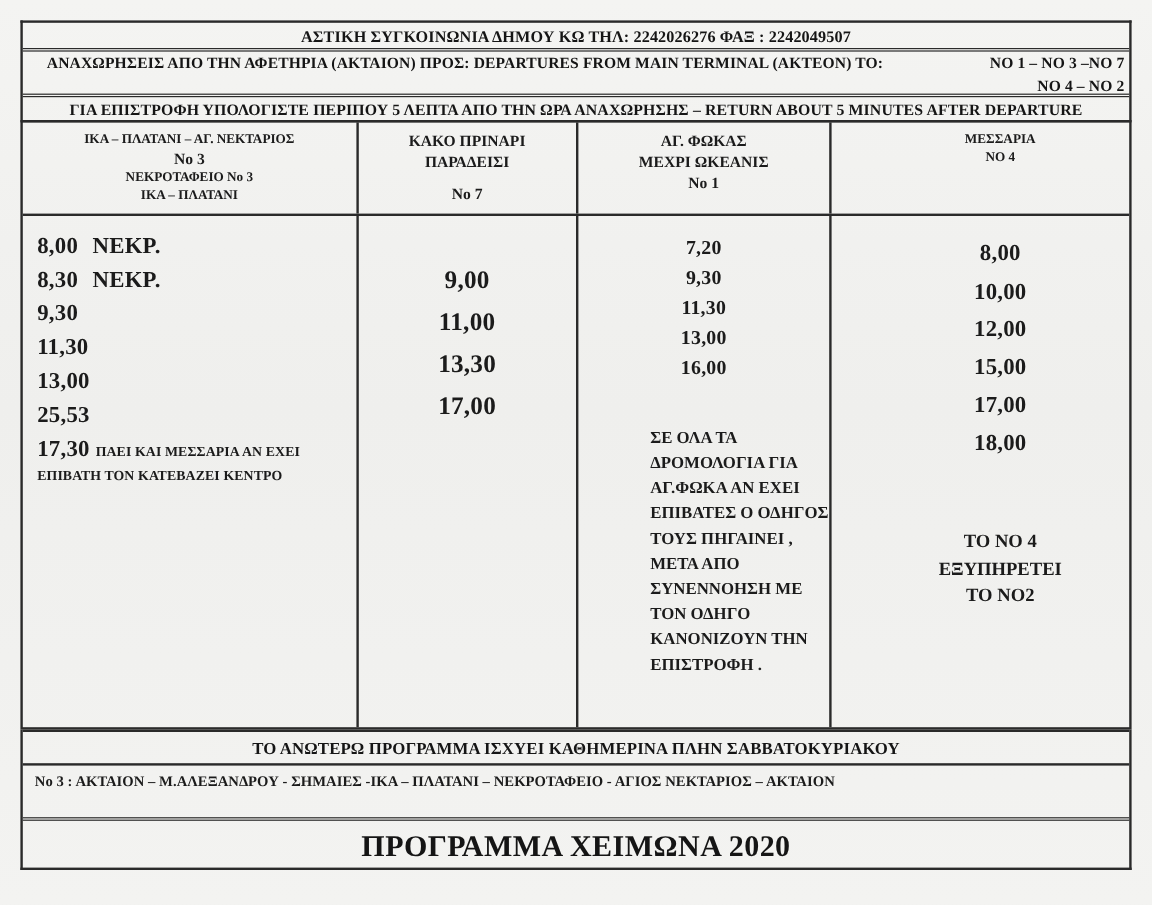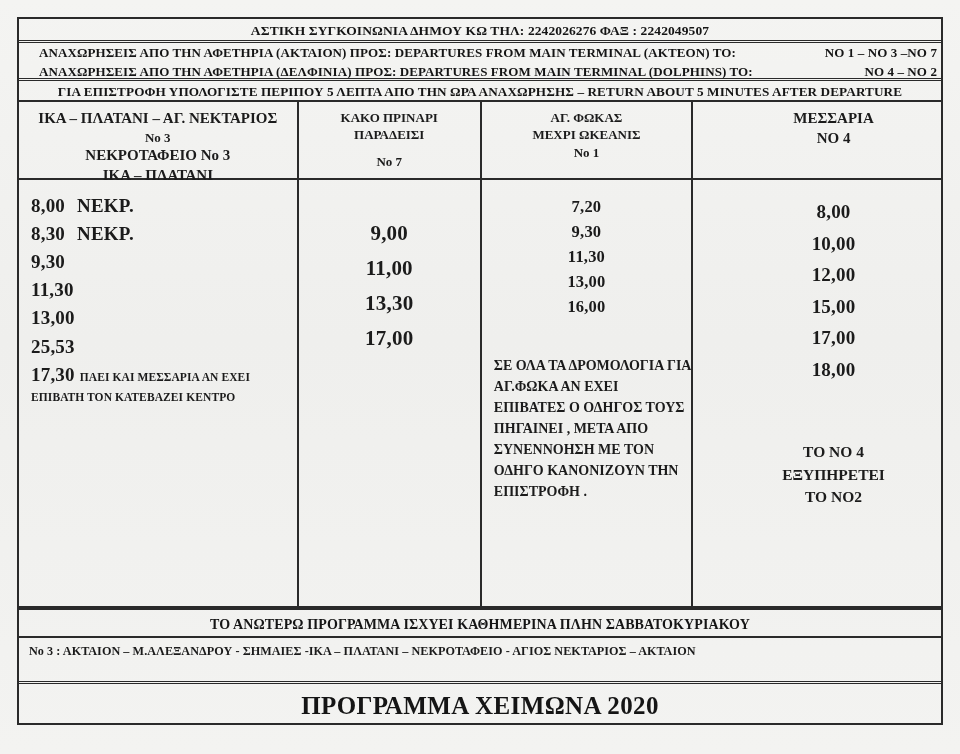--- a/index.html
+++ b/index.html
@@ -101,21 +101,21 @@
   .c2 { width: 190px; }
   .c3 { width: 219px; }
   .c4 { width: 223px; margin-left: 33px; }
 
   .colhead {
     padding-top: 7px;
     text-align: center;
     font-weight: bold;
     line-height: 1.33;
   }
-  .colhead .l-main { font-size: 15px; }
+  .colhead .l-main { font-size: 11px; }
   .colhead .l-sub  { font-size: 13px; }
   .colhead .l-gap  { height: 9px; }
 
   .times {
     padding-top: 16px;
     text-align: center;
     font-weight: bold;
   }
   .times .t {
     font-size: 20px;
@@ -161,20 +161,21 @@
 
   .col-note {
     font-weight: bold;
     line-height: 1.5;
   }
   .c3 .col-note {
     margin-top: 36px;
     padding-left: 12px;
     text-align: left;
     font-size: 14px;
+    margin-left: 48px;
   }
   .c4 .col-note {
     margin-top: 56px;
     text-align: center;
     font-size: 15.5px;
     line-height: 1.45;
   }
 
   
   #footer-block {
@@ -215,21 +216,20 @@
 
   <div class="frame" id="header-block">
     <div class="band title-row">ΑΣΤΙΚΗ  ΣΥΓΚΟΙΝΩΝΙΑ  ΔΗΜΟΥ ΚΩ  ΤΗΛ: 2242026276 ΦΑΞ : 2242049507</div>
 
     <div class="band dep-row">
       <span>ΑΝΑΧΩΡΗΣΕΙΣ ΑΠΟ ΤΗΝ ΑΦΕΤΗΡΙΑ (ΑΚΤΑΙΟΝ) ΠΡΟΣ: DEPARTURES FROM MAIN TERMINAL (AKTEON) TO:</span>
       <span class="route-codes">ΝΟ 1 – ΝΟ 3 –ΝΟ 7</span>
     </div>
 
     <div class="band dep-row second">
-      <span>ΑΝΑΧΩΡΗΣΕΙΣ ΑΠΟ ΤΗΝ ΑΦΕΤΗΡΙΑ (ΔΕΛΦΙΝΙΑ) ΠΡΟΣ: DEPARTURES FROM MAIN TERMINAL (DOLPHINS) TO:</span>
       <span class="route-codes">ΝΟ 4 – ΝΟ 2</span>
     </div>
 
     <div class="band return-row">ΓΙΑ ΕΠΙΣΤΡΟΦΗ ΥΠΟΛΟΓΙΣΤΕ ΠΕΡΙΠΟΥ 5 ΛΕΠΤΑ ΑΠΟ ΤΗΝ ΩΡΑ ΑΝΑΧΩΡΗΣΗΣ – RETURN ABOUT 5 MINUTES AFTER DEPARTURE</div>
   </div>
 
   <div class="frame" id="timetable">
 
     <div class="head-strip">
       <div class="col c1">

